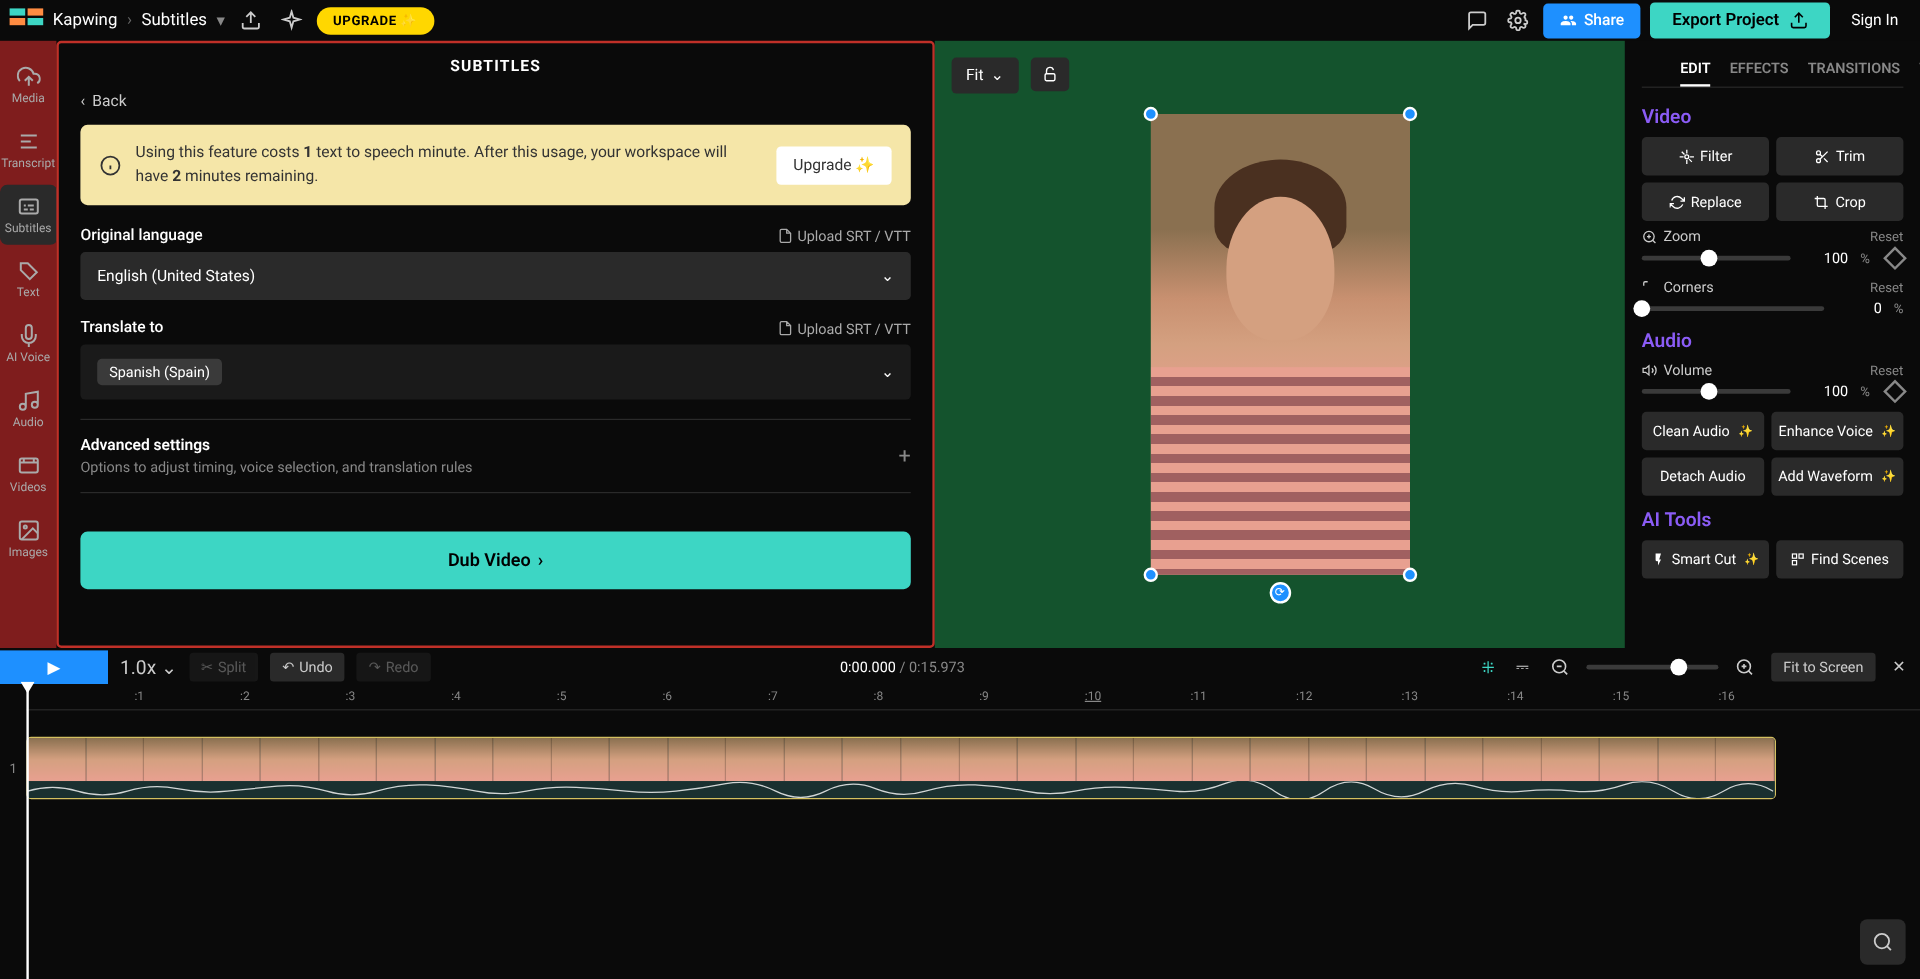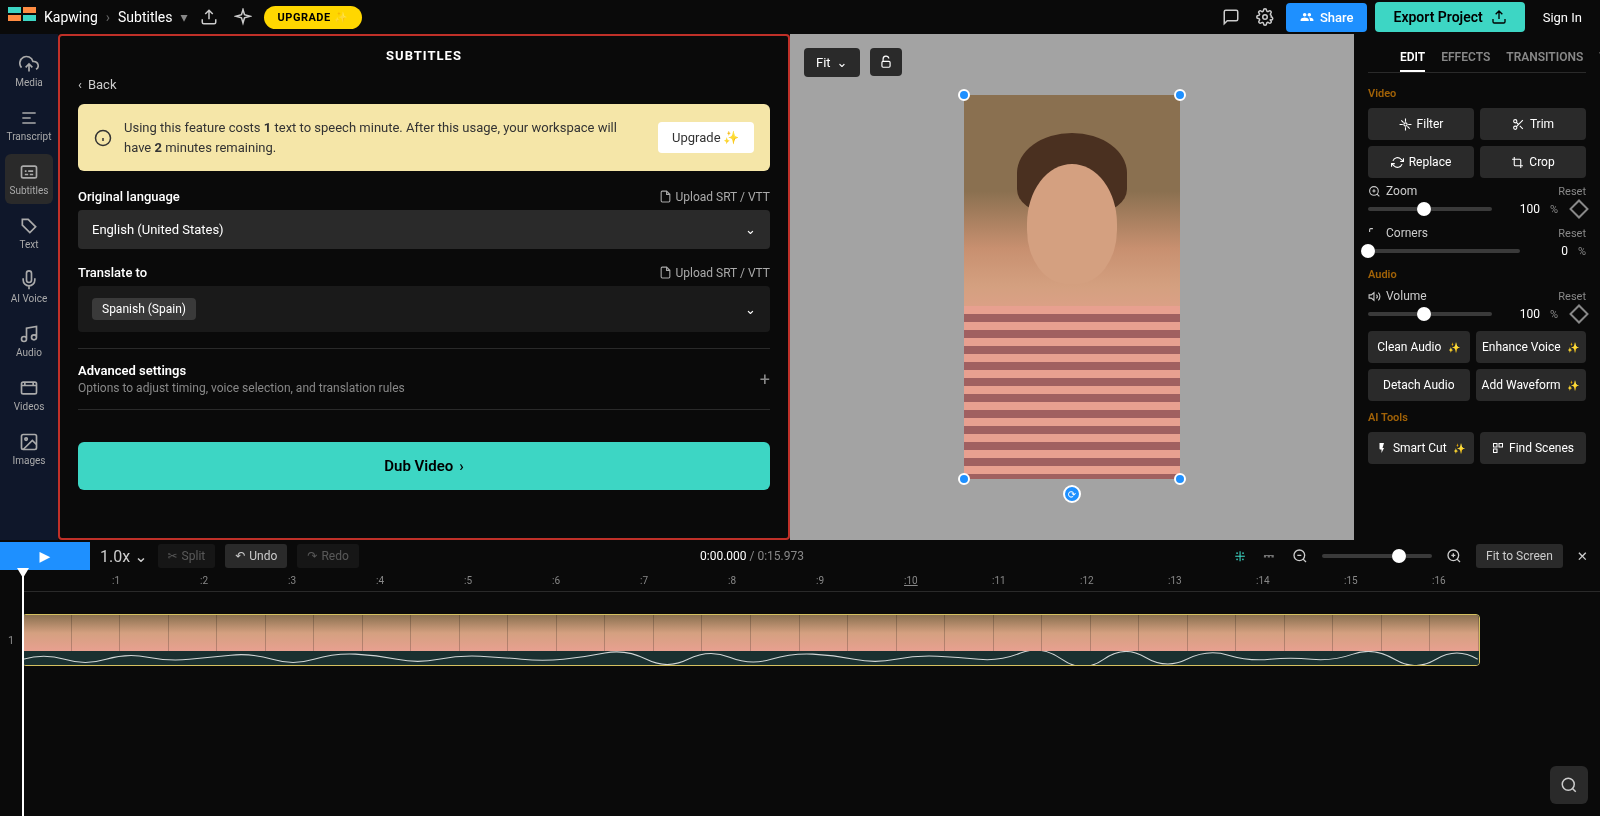--- a/index.html
+++ b/index.html
@@ -11,21 +11,21 @@
 .logo-cell.orange { background:#ff8c42; }
 .breadcrumb { display:flex; align-items:center; gap:8px; color:#fff; font-size:14px; }
 .breadcrumb-sep { color:#666; }
 .icon-btn { background:transparent; border:none; color:#ccc; cursor:pointer; padding:4px; display:flex; align-items:center; }
 .upgrade-pill { background:#ffd700; color:#000; border:none; border-radius:14px; padding:5px 14px; font-size:11px; font-weight:700; letter-spacing:0.5px; cursor:pointer; }
 .top-right { margin-left:auto; display:flex; align-items:center; gap:8px; }
 .share-btn { background:#1e90ff; color:#fff; border:none; border-radius:4px; padding:7px 14px; font-size:13px; font-weight:500; cursor:pointer; display:flex; align-items:center; gap:6px; }
 .export-btn { background:#3dd6c4; color:#000; border:none; border-radius:4px; padding:7px 18px; font-size:14px; font-weight:600; cursor:pointer; display:flex; align-items:center; gap:8px; }
 .signin { color:#fff; font-size:13px; padding:0 10px; cursor:pointer; }
 .main { display:flex; height:506px; }
-.side-rail { width:58px; background:#0f172a; display:flex; flex-direction:column; align-items:center; padding-top:12px; gap:4px; }
+.side-rail { width:47px; background:#7f1d1d; display:flex; flex-direction:column; align-items:center; padding-top:12px; gap:4px; }
 .rail-item { width:48px; display:flex; flex-direction:column; align-items:center; gap:3px; padding:8px 2px; color:#aaa; font-size:10px; cursor:pointer; border-radius:6px; }
 .rail-item.active { background:#2a2a2a; }
 .rail-icon { width:20px; height:20px; display:flex; align-items:center; justify-content:center; }
 .panel { width:732px; background:#0a0a0a; position:relative; border:2px solid #c03028; border-radius:4px; }
 .panel-header { text-align:center; padding:12px 0 6px; font-size:13px; font-weight:700; letter-spacing:1px; color:#fff; position:relative; }
 .collapse-caret { position:absolute; right:-24px; top:50%; transform:translateY(-50%); color:#ccc; cursor:pointer; font-size:18px; }
 .panel-body { padding:0 18px 18px; }
 .back-link { display:flex; align-items:center; gap:6px; color:#ccc; font-size:13px; padding:8px 0 12px; cursor:pointer; }
 .notice { background:#f5e6a8; color:#333; border-radius:6px; padding:14px 16px; display:flex; align-items:center; gap:12px; margin-bottom:18px; }
 .notice-icon { flex-shrink:0; }
@@ -35,36 +35,36 @@
 .field-row { display:flex; justify-content:space-between; align-items:center; margin-bottom:6px; }
 .field-label { font-size:13px; color:#fff; font-weight:500; }
 .upload-link { font-size:12px; color:#aaa; display:flex; align-items:center; gap:4px; cursor:pointer; }
 .select-box { background:#2a2a2a; border-radius:4px; padding:12px 14px; display:flex; justify-content:space-between; align-items:center; margin-bottom:16px; cursor:pointer; font-size:13px; }
 .select-box.dark { background:#1a1a1a; }
 .chip { background:#3a3a3a; border-radius:4px; padding:4px 10px; font-size:12px; }
 .adv-row { display:flex; justify-content:space-between; align-items:center; padding:14px 0; border-top:1px solid #2a2a2a; border-bottom:1px solid #2a2a2a; margin-bottom:32px;}
 .adv-title { font-size:13px; font-weight:600; margin-bottom:3px; }
 .adv-sub { font-size:12px; color:#888; }
 .dub-btn { width:100%; background:#3dd6c4; color:#000; border:none; border-radius:6px; padding:15px; font-size:15px; font-weight:600; cursor:pointer; display:flex; align-items:center; justify-content:center; gap:6px; }
-.canvas-area { flex:1; background:#a3a3a3; display:flex; align-items:center; justify-content:center; position:relative; }
+.canvas-area { flex:1; background:#14532d; display:flex; align-items:center; justify-content:center; position:relative; }
 .fit-btn { position:absolute; top:14px; left:14px; background:#2a2a2a; border:none; color:#fff; padding:7px 12px; border-radius:4px; font-size:13px; cursor:pointer; display:flex; align-items:center; gap:6px; }
 .unlock-btn { position:absolute; top:14px; left:80px; background:#2a2a2a; border:none; color:#fff; padding:7px 9px; border-radius:4px; cursor:pointer; }
 .video-frame { width:216px; height:384px; position:relative; }
 .video-mock { width:100%; height:100%; background:linear-gradient(180deg,#8a7050 0%,#8a7050 25%,#c89070 40%,#d4a080 50%,#e8a090 65%,#d89080 100%); border-radius:2px; position:relative; overflow:hidden; }
 .face-shape { position:absolute; top:18%; left:50%; transform:translateX(-50%); width:90px; height:120px; background:#d4a080; border-radius:50% 50% 45% 45%; }
 .hair-shape { position:absolute; top:10%; left:50%; transform:translateX(-50%); width:110px; height:80px; background:#4a3020; border-radius:50% 50% 30% 30%; }
 .body-shape { position:absolute; bottom:0; left:0; right:0; height:45%; background:repeating-linear-gradient(180deg,#e8a090 0,#e8a090 8px,#a06060 8px,#a06060 16px); }
 .handle { width:12px; height:12px; background:#1e90ff; border:2px solid #fff; border-radius:50%; position:absolute; }
 .handle.tl{top:-6px;left:-6px}.handle.tr{top:-6px;right:-6px}.handle.bl{bottom:-6px;left:-6px}.handle.br{bottom:-6px;right:-6px}
 .rotate-handle{position:absolute;bottom:-24px;left:50%;transform:translateX(-50%);width:18px;height:18px;background:#1e90ff;border:2px solid #fff;border-radius:50%;display:flex;align-items:center;justify-content:center;color:#fff;font-size:10px;}
 .right-panel { width:246px; background:#0a0a0a; padding:10px 14px; overflow-y:auto; }
 .tabs { display:flex; gap:16px; border-bottom:1px solid #2a2a2a; margin-bottom:14px; font-size:12px; }
 .tab { padding:6px 0; color:#888; cursor:pointer; font-weight:600; }
 .tab.active { color:#fff; border-bottom:2px solid #fff;margin-left:32px; }
-.section-label { font-size:11px; color:#a16207; font-weight:600; margin:10px 0 8px; }
+.section-label { font-size:16px; color:#8b5cf6; font-weight:600; margin:10px 0 8px; }
 .btn-grid { display:flex; gap:6px; margin-bottom:6px; }
 .tool-btn { flex:1; background:#2a2a2a; border:none; color:#fff; padding:9px 6px; border-radius:4px; font-size:12px; cursor:pointer; display:flex; align-items:center; justify-content:center; gap:5px; white-space:nowrap; }
 .slider-row { display:flex; align-items:center; gap:8px; margin-bottom:10px; }
 .label-row { display:flex; justify-content:space-between; align-items:center; margin-bottom:4px; }
 .mini-label { font-size:12px; color:#ccc; display:flex; align-items:center; gap:5px;}
 .reset-link { font-size:11px; color:#888; cursor:pointer; }
 .slider { flex:1; height:4px; background:#3a3a3a; border-radius:2px; position:relative; }
 .slider-thumb { width:14px; height:14px; background:#fff; border-radius:50%; position:absolute; top:-5px; transform:translateX(-50%); }
 .slider-val { width:40px; text-align:right; font-size:12px; }
 .pct { font-size:11px; color:#888; margin-left:2px;}

